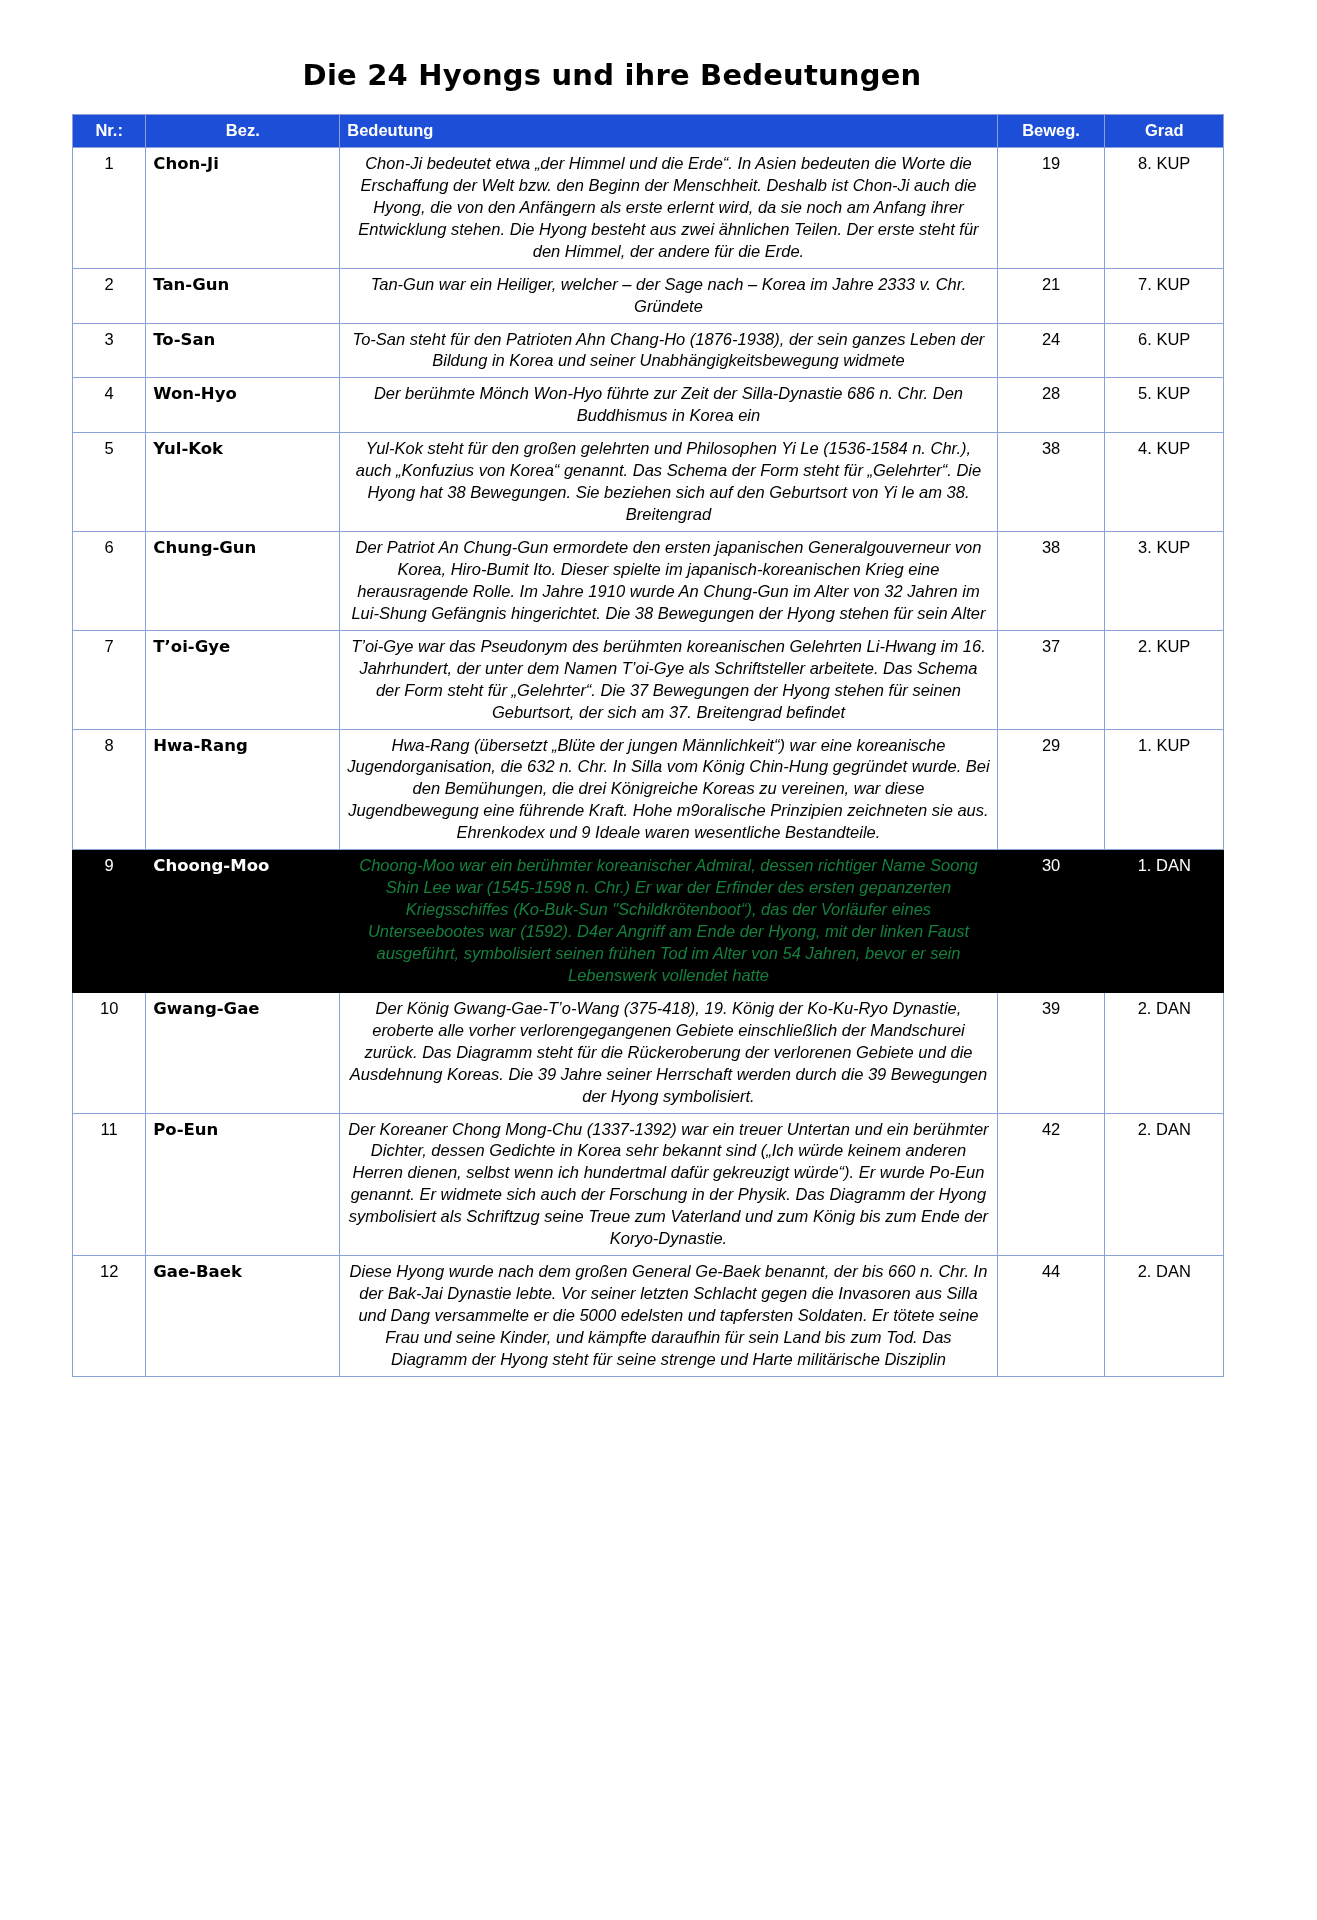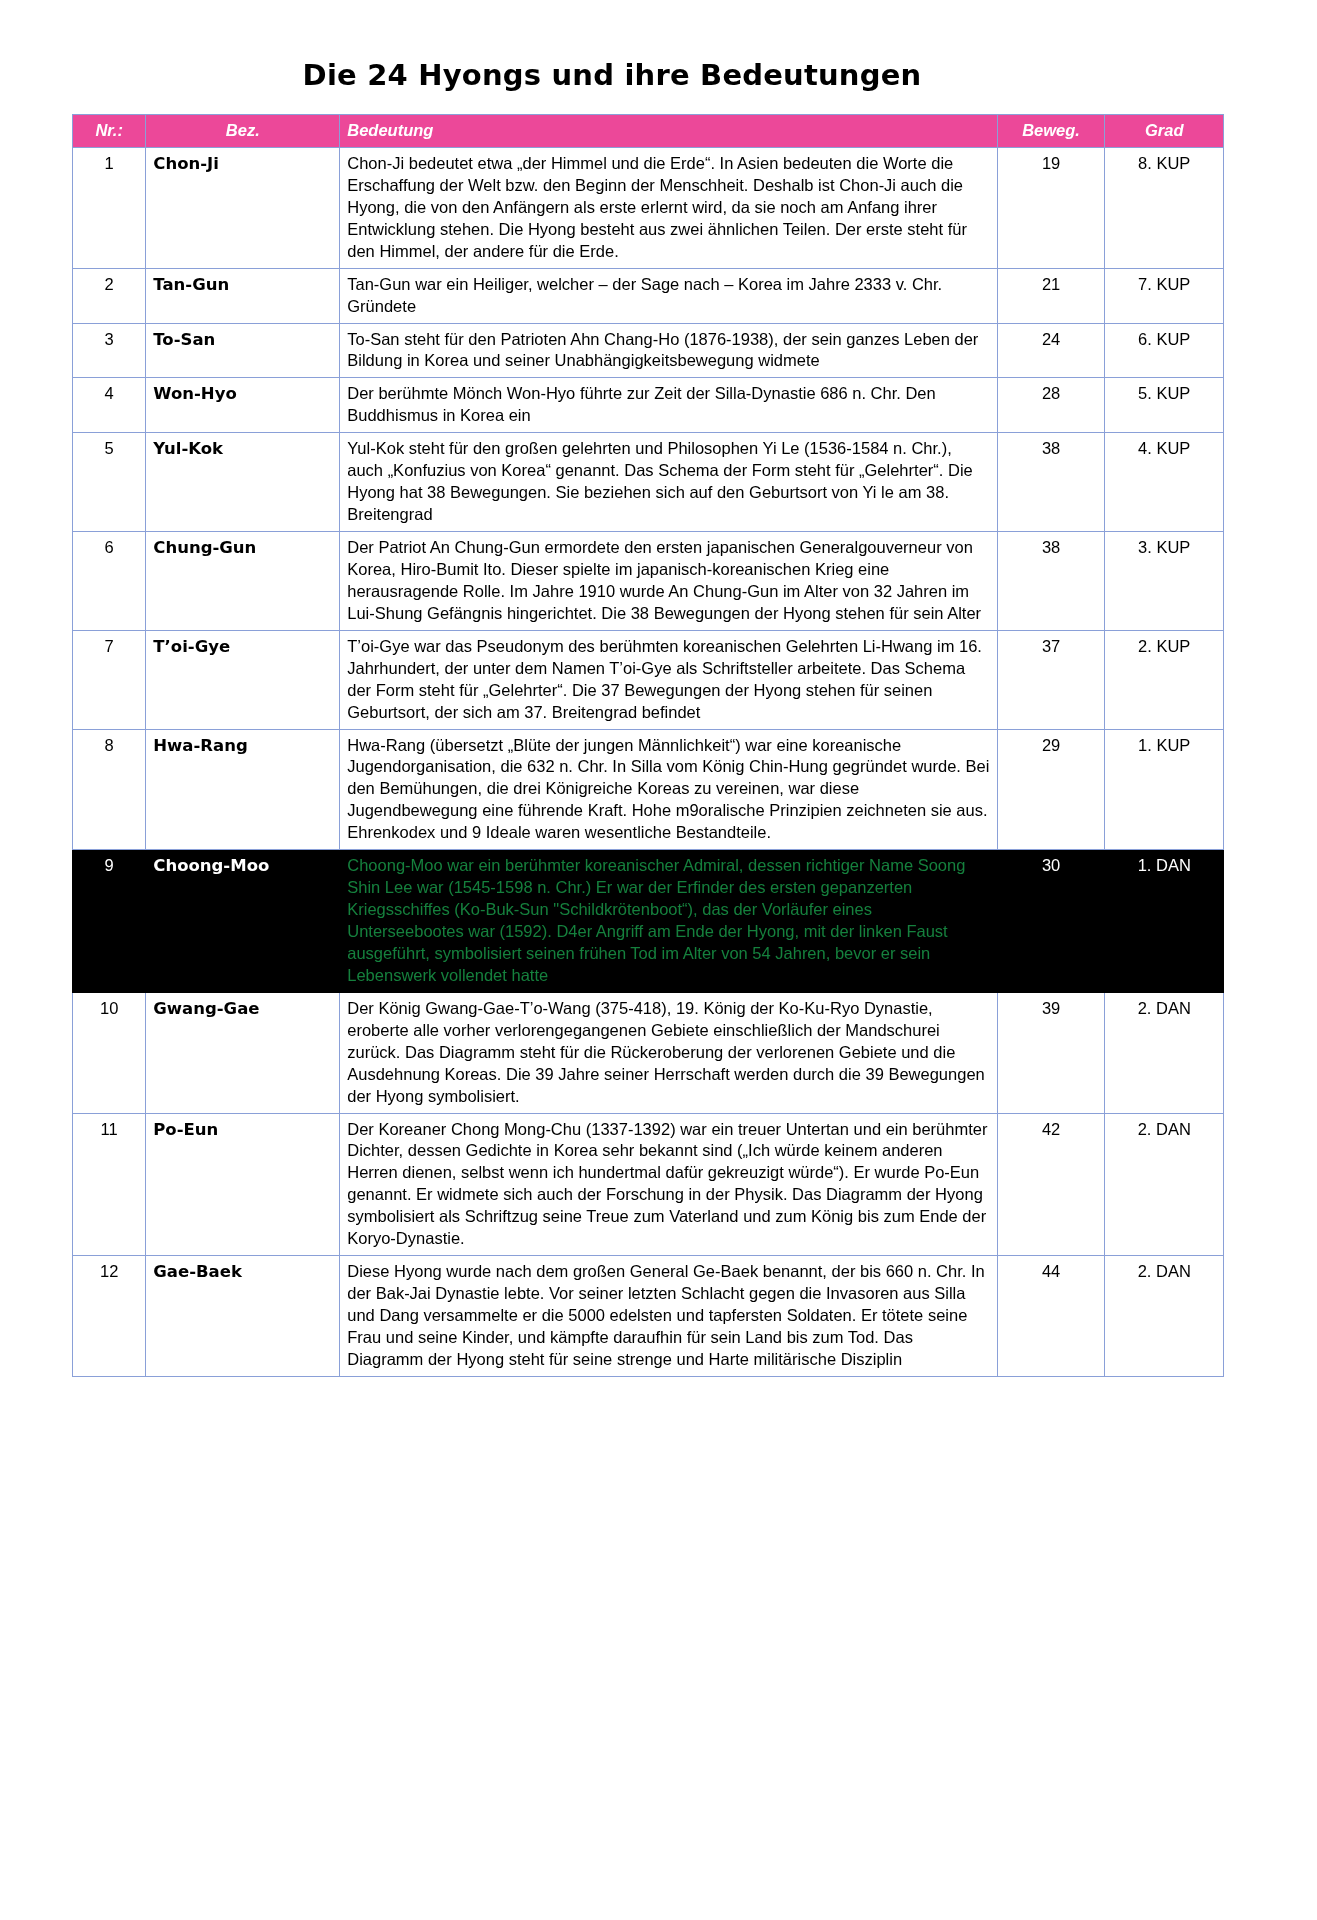--- a/index.html
+++ b/index.html
@@ -36,28 +36,27 @@
   }
   table.hyong-table th,
   table.hyong-table td {
     border: 1px solid #8aa0d8;
     vertical-align: top;
     padding: 5px 7px;
     font-size: 16.5px;
     line-height: 1.33;
   }
   thead th {
-    background: #ec4899;
+    background: #1d4ed8;
     color: #ffffff;
     text-align: center;
     font-weight: bold;
     font-size: 17px;
     padding: 6px 7px;
     border: 1px solid #000000;
-    font-style: italic;
   }
   thead th.th-bedeutung {
     text-align: left;
   }
   col.c-nr { width: 68px; }
   col.c-bez { width: 180px; }
   col.c-bed { width: 610px; }
   col.c-beweg { width: 100px; }
   col.c-grad { width: 110px; }
 
@@ -67,23 +66,24 @@
     font-size: 17px;
   }
   td.cell-bez {
     text-align: left;
     vertical-align: middle;
     font-weight: bold;
     font-size: 18.5px;
     font-family: "DejaVu Sans", sans-serif;
   }
   td.cell-bed {
-    text-align: left;
+    text-align: center;
     vertical-align: top;
     padding-top: 6px;
+    font-style: italic;
   }
   td.cell-beweg,
   td.cell-grad {
     text-align: center;
     vertical-align: middle;
     font-size: 17px;
   }
   tr.highlight td {
     background: #000000;
     color: #ffffff;

